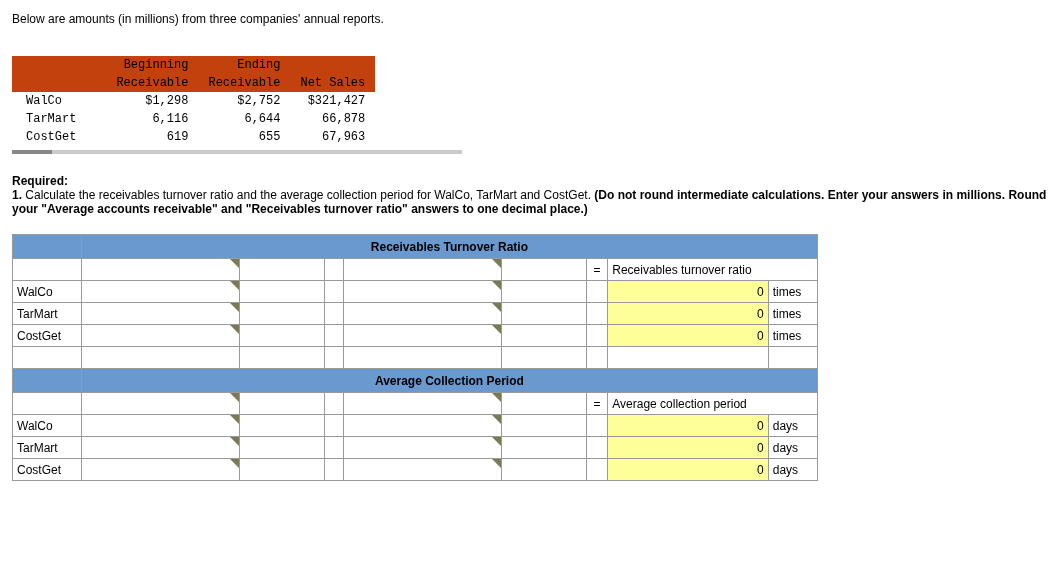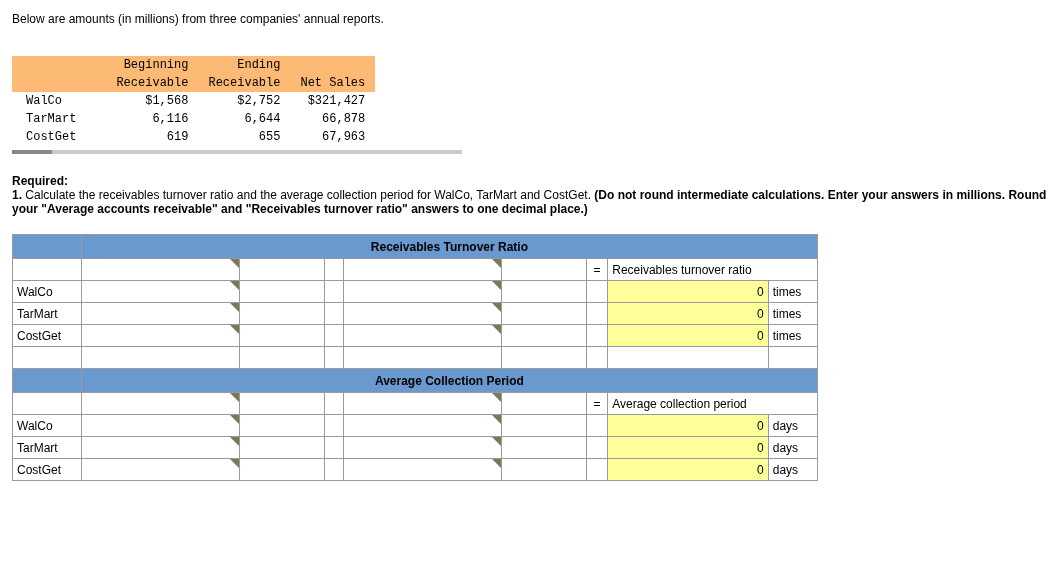--- a/index.html
+++ b/index.html
@@ -1,20 +1,20 @@
 <!DOCTYPE html>
 <html><head>
 <meta charset="utf-8">
 <style>
 *{box-sizing:border-box;margin:0;padding:0}
 body{font-family:Arial,sans-serif;font-size:12px;color:#000;padding:12px;background:#fff}
 .intro{margin-bottom:30px}
 .data-table{border-collapse:collapse;margin-bottom:4px;font-family:'Courier New',monospace;font-size:12px}
 .data-table th,.data-table td{padding:2px 10px;text-align:right}
-.data-table thead{background:#fdba74}
+.data-table thead{background:#c2410c}
 .data-table thead th{font-weight:normal}
 .data-table td:first-child,.data-table th:first-child{text-align:left;padding-left:14px;padding-right:30px}
 .hr-bar{height:4px;background:#c9c9c9;width:450px;margin-bottom:20px;position:relative}
 .hr-bar::before{content:"";position:absolute;left:0;top:0;width:40px;height:4px;background:#888}
 .req-label{font-weight:bold}
 .req-text{}
 .red{color:#000000}
 .bold{font-weight:bold}
 .answer-area{margin-top:18px}
 .ans-table{border-collapse:collapse;width:806px}
@@ -51,21 +51,21 @@
 <tr>
   <th></th>
   <th>Receivable</th>
   <th>Receivable</th>
   <th>Net Sales</th>
 </tr>
 </thead>
 <tbody>
 <tr>
   <td>WalCo</td>
-  <td>$1,568</td>
+  <td>$1,298</td>
   <td>$2,752</td>
   <td>$321,427</td>
 </tr>
 <tr>
   <td>TarMart</td>
   <td>6,116</td>
   <td>6,644</td>
   <td>66,878</td>
 </tr>
 <tr>

